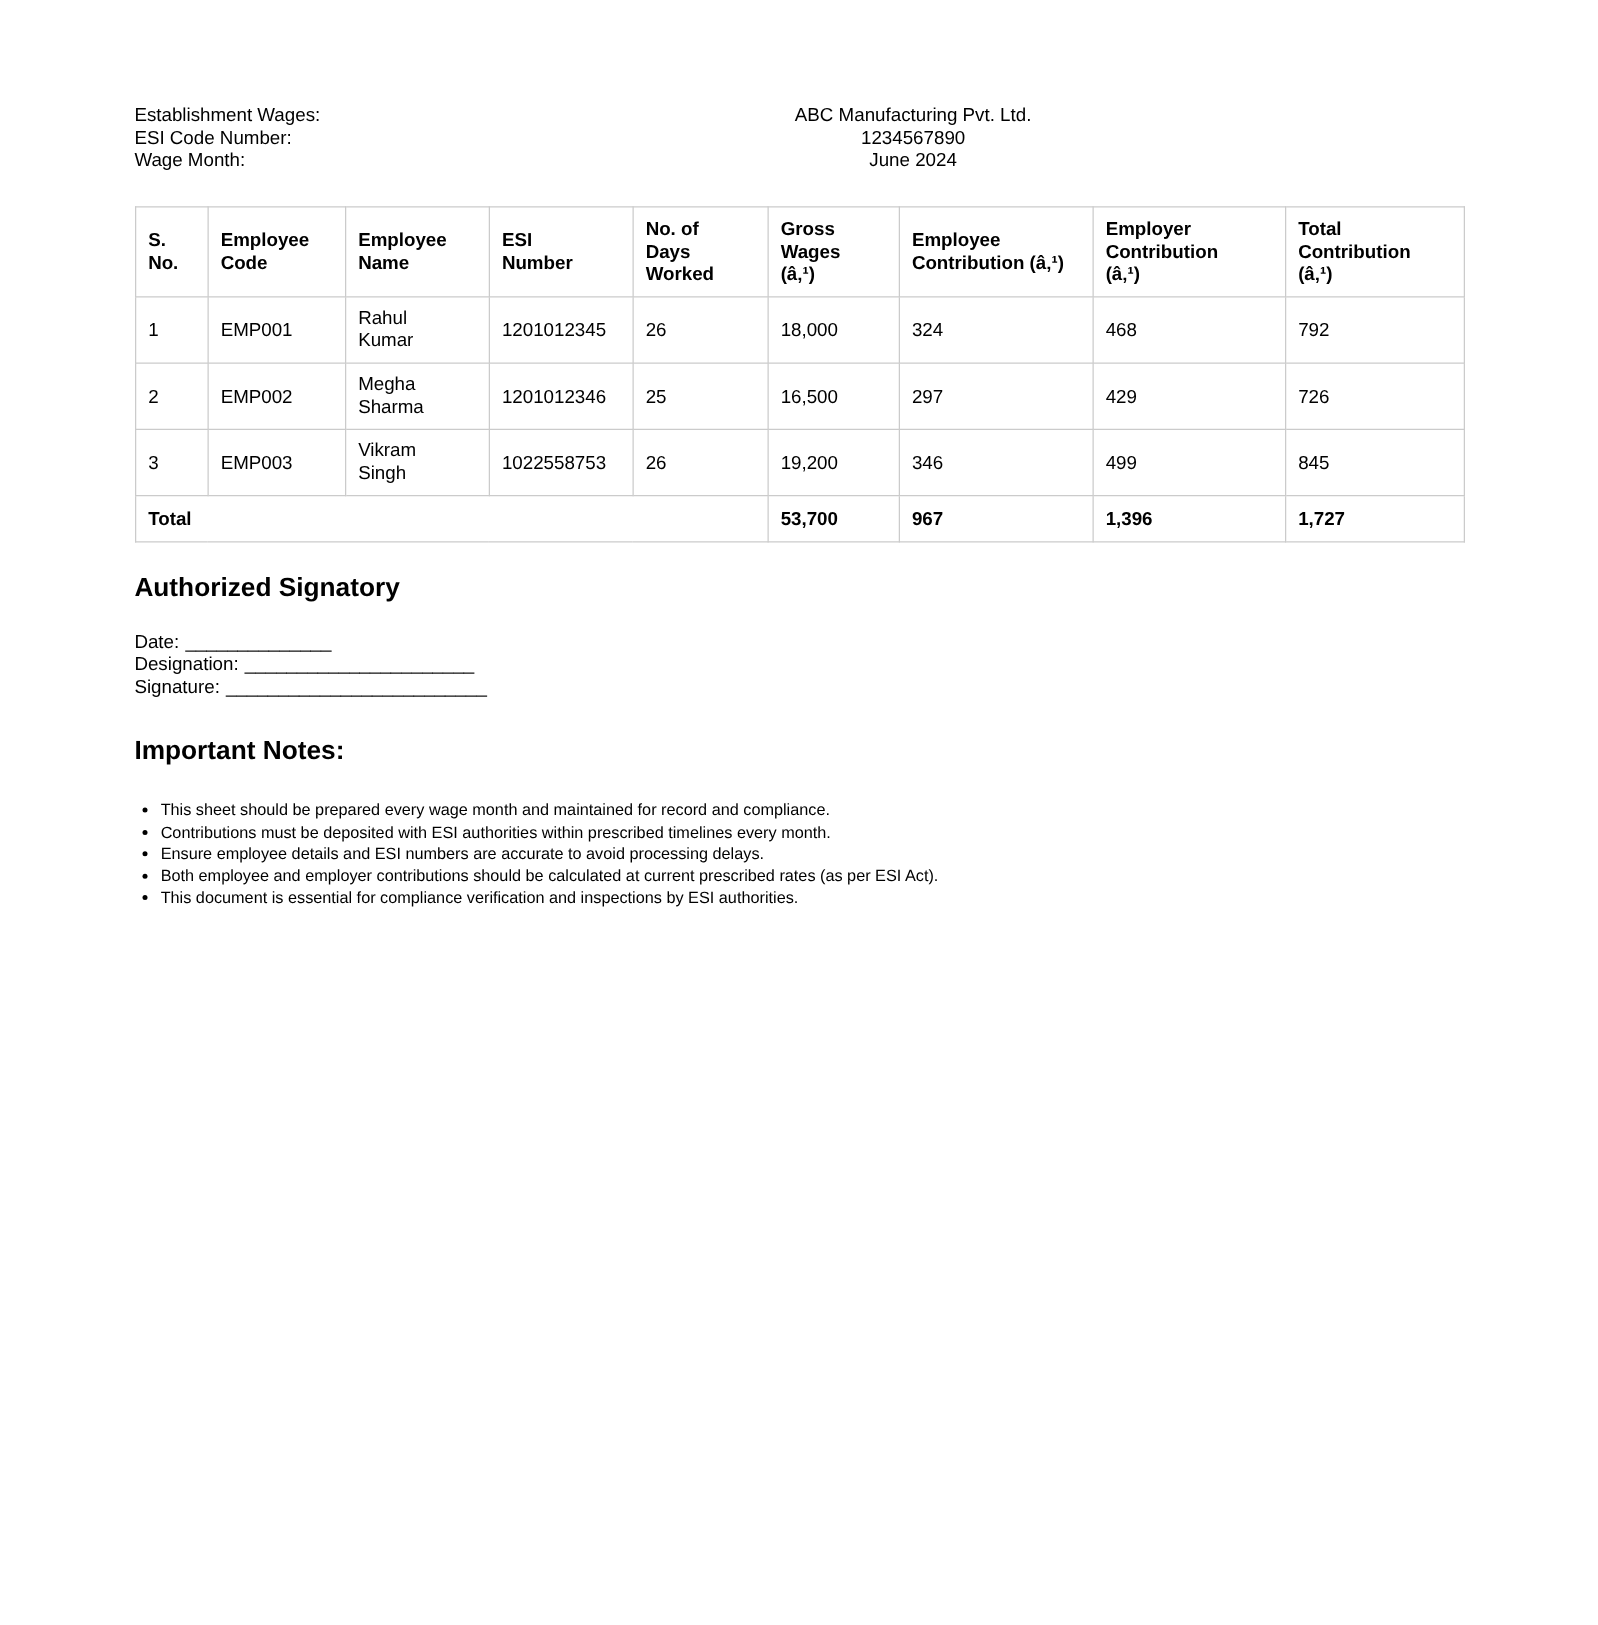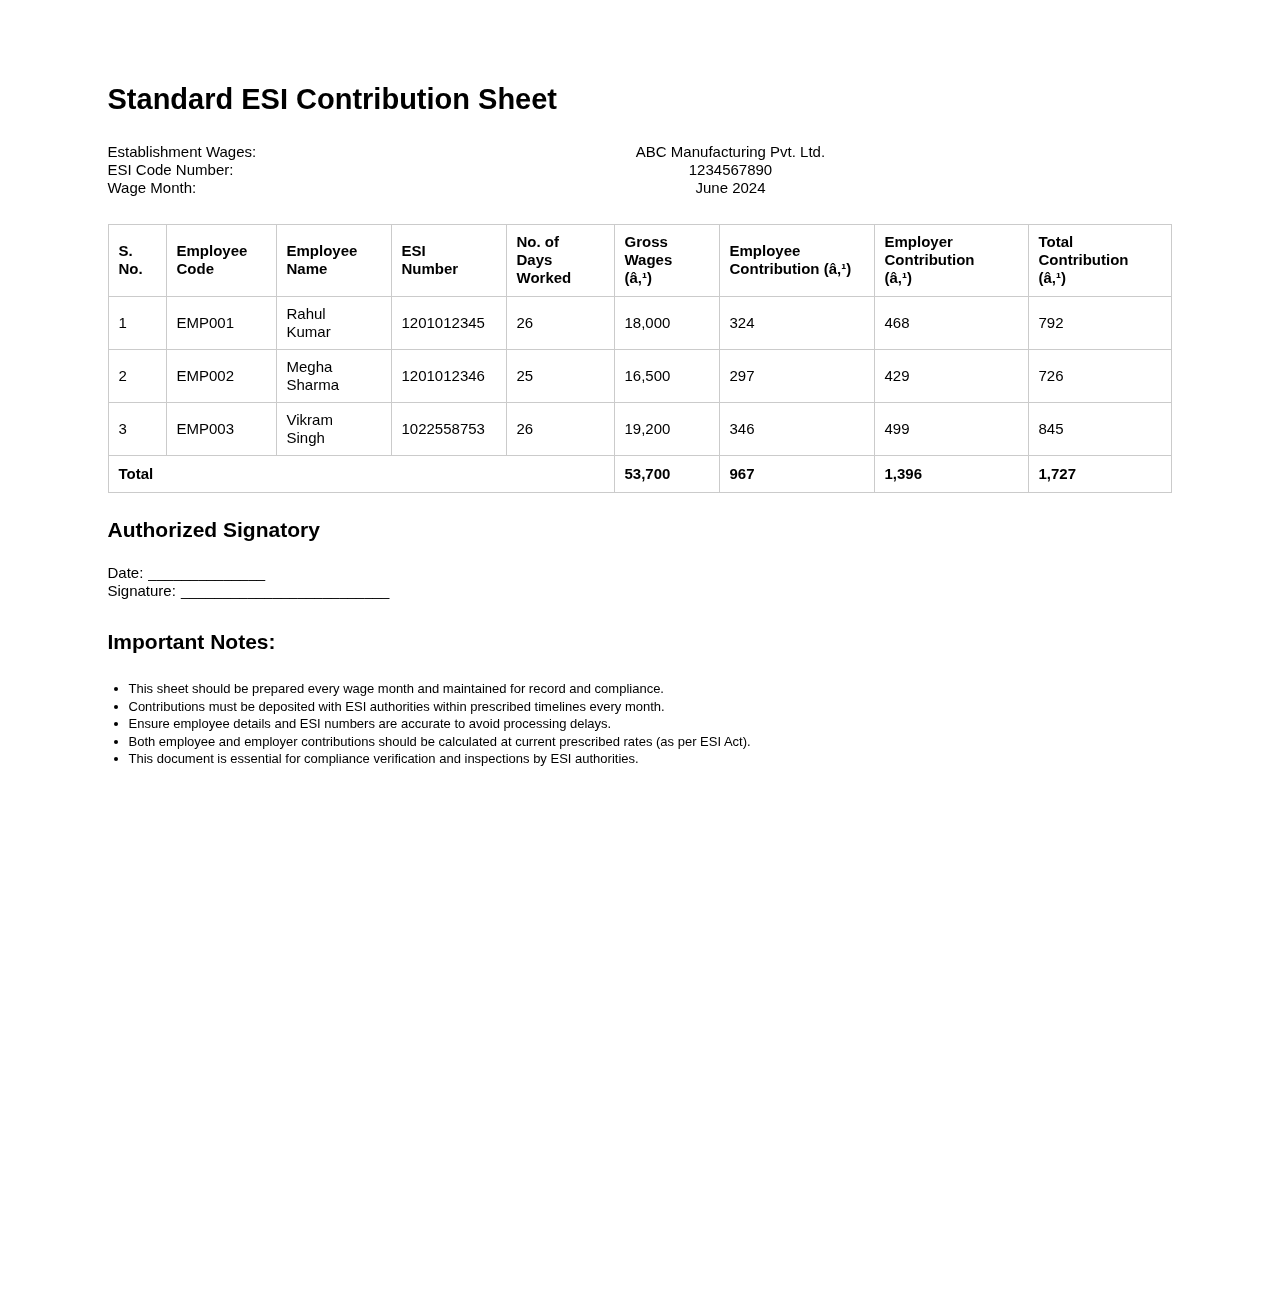--- a/index.html
+++ b/index.html
@@ -75,21 +75,20 @@
     font-size: 13px;
     line-height: 17.5px;
   }
   ul.notes-list li { margin: 0; padding: 0; }
 </style>
 </head>
 <body>
 
 <div class="page">
 
-  <h1 class="doc-title">Standard ESI Contribution Sheet</h1>
 
   <div class="info-block">
     <div class="info-row">
       <span class="info-label">Establishment Wages:</span>
       <span class="info-value">ABC Manufacturing Pvt. Ltd.</span>
     </div>
     <div class="info-row">
       <span class="info-label">ESI Code Number:</span>
       <span class="info-value">1234567890</span>
     </div>
@@ -192,20 +191,23 @@
     </tbody>
   </table>
 
   <h2 class="sec-heading signatory-heading">Authorized Signatory</h2>
 
   <div class="sig-block">
     <div class="sig-row">
       <span class="sig-label">Date:</span><span class="sig-line">______________</span>
     </div>
     <div class="sig-row">
+      <span class="sig-label">Designation:</span><span class="sig-line">______________________</span>
+    </div>
+    <div class="sig-row">
       <span class="sig-label">Signature:</span><span class="sig-line">_________________________</span>
     </div>
   </div>
 
   <h2 class="sec-heading notes-heading">Important Notes:</h2>
 
   <ul class="notes-list">
     <li>This sheet should be prepared every wage month and maintained for record and compliance.</li>
     <li>Contributions must be deposited with ESI authorities within prescribed timelines every month.</li>
     <li>Ensure employee details and ESI numbers are accurate to avoid processing delays.</li>

